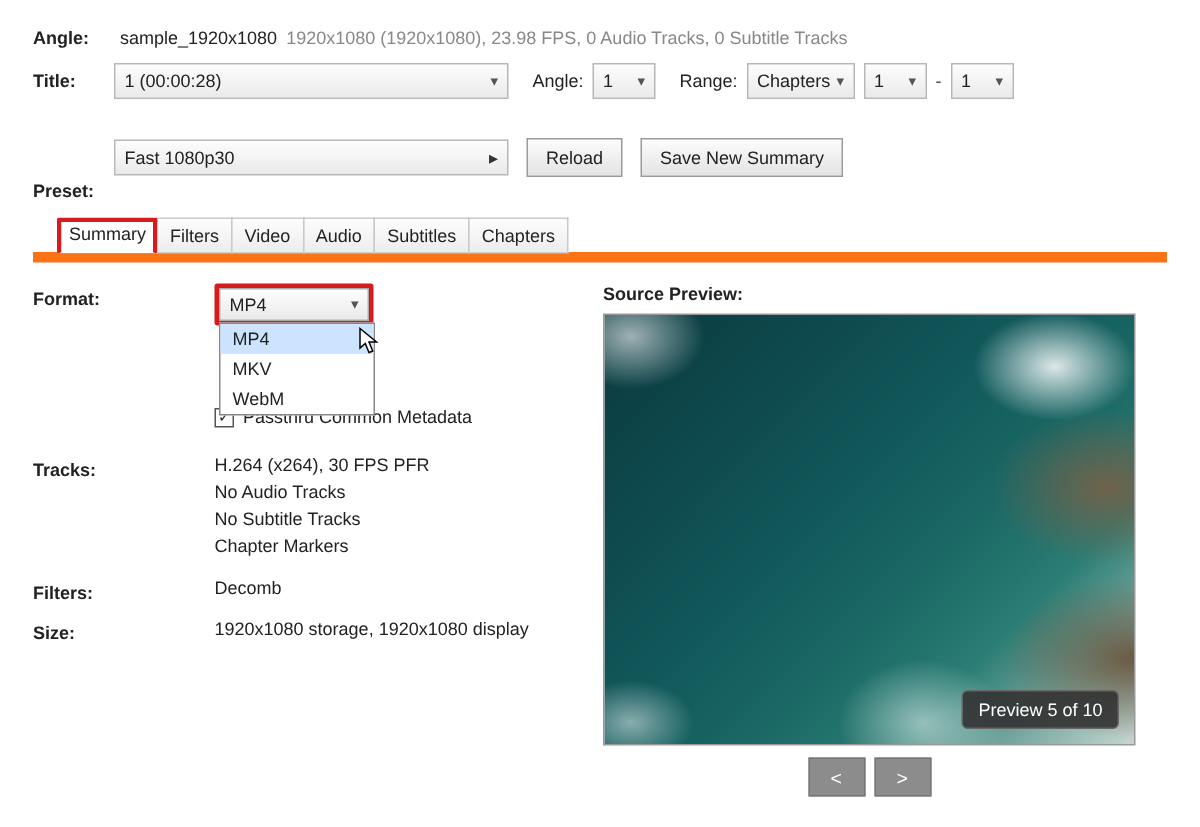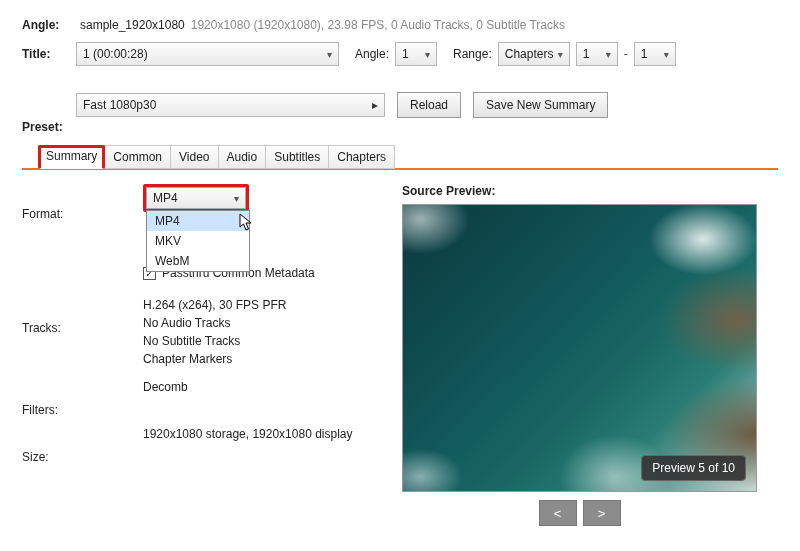--- a/index.html
+++ b/index.html
@@ -13,33 +13,33 @@
   .select, .input { border: 1px solid #b7b7b7; background: linear-gradient(#fdfdfd,#eaeaea); height: 24px; display: flex; align-items: center; padding: 0 6px; font-size: 12px; position: relative; }
   .select .chev { margin-left: auto; font-size: 10px; color: #555; }
   .sel-title { width: 263px; }
   .sel-angle { width: 42px; margin-left: 6px;}
   .sel-range { width: 72px; margin-left: 6px;}
   .sel-chap1 { width: 42px; margin-left: 6px;}
   .sel-chap2 { width: 42px; }
   .dash { margin: 0 6px; color:#444;}
   .lbl2 { font-weight: normal; margin-left: 16px; }
   .preset-row .lbl { width: 54px; margin-top: 44px; }
-  .sel-preset { width: 309px; }
+  .sel-preset { width: 263px; }
   .sel-preset .arrow { margin-left:auto; font-size:12px; color:#333; }
   .button { border: 1px solid #9a9a9a; background: linear-gradient(#fcfcfc,#e3e3e3); height: 26px; display: inline-flex; align-items: center; padding: 0 12px; margin-left: 12px; cursor: pointer; font-size:12px;}
-  .tabs { display: flex; margin-top: 10px; border-bottom: 2px solid #f97316; padding-left: 16px; }
+  .tabs { display: flex; margin-top: 10px; border-bottom: 7px solid #f97316; padding-left: 16px; }
   .tab { border: 1px solid #c9c9c9; border-bottom: 1px solid #ccc; background: linear-gradient(#fdfdfd,#ededed); padding: 4px 8px; margin-right: -1px; font-size:12px; cursor:pointer; position:relative; top:1px;}
   .tab.active { background:#fff; border-bottom:1px solid #fff; z-index:2;}
   .red-box { border: 3px solid #d71a1a; border-radius:2px; padding:0; }
   .tab.red-box { padding: 1px 5px; }
   .content { display:flex; margin-top: 14px; }
   .left { width: 370px; }
   .right { flex:1; padding-left: 10px; position:relative; }
   .form-row { display:flex; align-items:flex-start; margin-bottom: 10px; }
-  .form-lbl { font-weight:normal; width: 90px; padding-top:3px;margin-top:20px;}
+  .form-lbl { font-weight:bold; width: 90px; padding-top:3px;}
   .form-val { flex:1;margin-left:31px; }
   .sel-format-wrap { display:inline-block; border:3px solid #d71a1a; border-radius:2px; }
   .sel-format { width: 100px; border:1px solid #aaa; background:linear-gradient(#fdfdfd,#eaeaea); height:22px; display:flex; align-items:center; padding:0 6px; font-size:12px; position:relative;}
   .dropdown-open { position:absolute; top:22px; left:-1px; width:104px; background:#fff; border:1px solid #888; z-index:10; }
   .dropdown-open .option { padding: 3px 8px; font-size:12px;}
   .dropdown-open .option.hl { background: #cce4ff; }
   .cursor { position:absolute; right:-6px; top:2px; font-size:14px; pointer-events:none;}
   .checkbox-row { display:flex; align-items:center; margin-top: 54px; }
   .chk { width:13px; height:13px; border:1px solid #555; display:inline-flex; align-items:center; justify-content:center; font-size:10px; margin-right:6px; background:#fff;}
   .tracks-list div { margin-bottom: 4px; }
@@ -102,21 +102,21 @@
     <div class="select sel-preset">
       <span>Fast 1080p30</span>
       <span class="arrow">▸</span>
     </div>
     <div class="button">Reload</div>
     <div class="button">Save New Summary</div>
   </div>
 
   <div class="tabs">
     <div class="tab active red-box">Summary</div>
-    <div class="tab">Common</div>
+    <div class="tab">Filters</div>
     <div class="tab">Video</div>
     <div class="tab">Audio</div>
     <div class="tab">Subtitles</div>
     <div class="tab">Chapters</div>
   </div>
 
   <div class="content">
     <div class="left">
 
       <div class="form-row">

